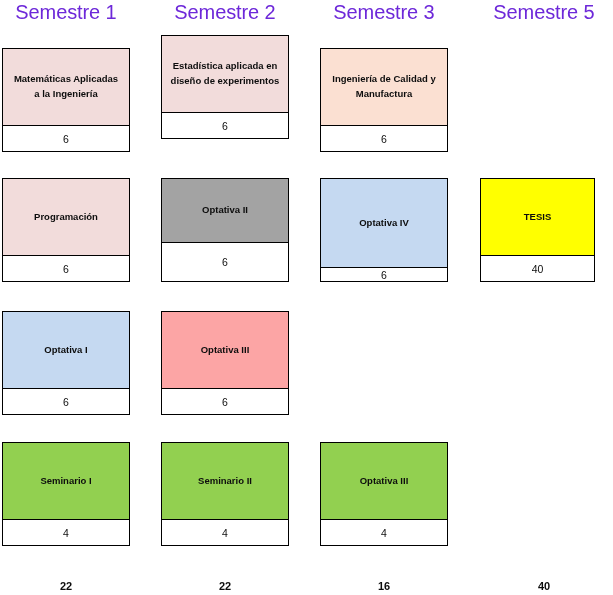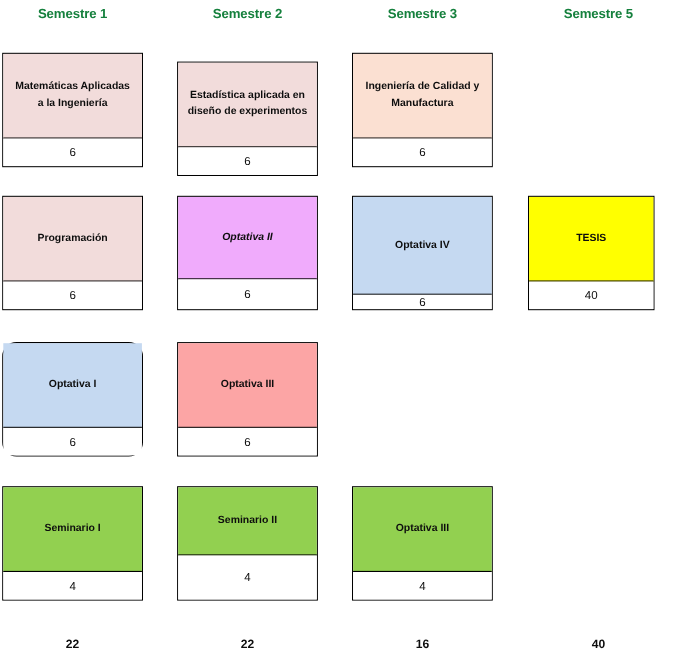--- a/index.html
+++ b/index.html
@@ -23,24 +23,24 @@
     height: 595px;
   }
 
   
   .semester-header {
     position: absolute;
     top: 2px;
     height: 20px;
     line-height: 20px;
     text-align: center;
-    font-size: 12px;
-    font-weight: bold;
+    font-size: 20px;
+    font-weight: normal;
     letter-spacing: -0.1px;
-    color: #15803d;
+    color: #6d28d9;
     white-space: nowrap;
   }
 
   
   .course-card {
     position: absolute;
     box-sizing: border-box;
     border: 1.4px solid #000000;
     background: #ffffff;
     display: flex;
@@ -93,67 +93,67 @@
   <div class="semester-header" style="left: 2px; width: 128px;">Semestre 1</div>
   <div class="semester-header" style="left: 161px; width: 128px;">Semestre 2</div>
   <div class="semester-header" style="left: 320px; width: 128px;">Semestre 3</div>
   <div class="semester-header" style="left: 480px; width: 128px;">Semestre 5</div>
 
   <div class="course-card" style="left: 2px; top: 48px; width: 128px; height: 104px;">
     <div class="course-title" style="height: 77px; background: rgb(242, 220, 219);">Matemáticas Aplicadas a la Ingeniería</div>
     <div class="course-credits">6</div>
   </div>
 
-  <div class="course-card" style="left: 161px; top: 56px; width: 128px; height: 104px;">
+  <div class="course-card" style="left: 161px; top: 35px; width: 128px; height: 104px;">
     <div class="course-title" style="height: 77px; background: rgb(242, 220, 219);">Estadística aplicada en diseño de experimentos</div>
     <div class="course-credits">6</div>
   </div>
 
   <div class="course-card" style="left: 320px; top: 48px; width: 128px; height: 104px;">
     <div class="course-title" style="height: 77px; background: rgb(251, 224, 210);">Ingeniería de Calidad y Manufactura</div>
     <div class="course-credits">6</div>
   </div>
 
   <div class="course-card" style="left: 2px; top: 178px; width: 128px; height: 104px;">
     <div class="course-title" style="height: 77px; background: rgb(242, 220, 219);">Programación</div>
     <div class="course-credits">6</div>
   </div>
 
   <div class="course-card" style="left: 161px; top: 178px; width: 128px; height: 104px;">
-    <div class="course-title" style="height: 75px; background: #f0abfc; font-style: italic;">Optativa II</div>
+    <div class="course-title" style="height: 64px; background: #a3a3a3;">Optativa II</div>
     <div class="course-credits">6</div>
   </div>
 
   <div class="course-card" style="left: 320px; top: 178px; width: 128px; height: 104px;">
     <div class="course-title" style="height: 89px; background: rgb(197, 217, 241);">Optativa IV</div>
     <div class="course-credits">6</div>
   </div>
 
   <div class="course-card" style="left: 480px; top: 178px; width: 115px; height: 104px;">
     <div class="course-title" style="height: 77px; background: rgb(255, 255, 0);">TESIS</div>
     <div class="course-credits">40</div>
   </div>
 
-  <div class="course-card" style="left: 2px; top: 311px; width: 128px; height: 104px; border-radius: 13px;">
+  <div class="course-card" style="left: 2px; top: 311px; width: 128px; height: 104px;">
     <div class="course-title" style="height: 77px; background: rgb(197, 217, 241);">Optativa I</div>
     <div class="course-credits">6</div>
   </div>
 
   <div class="course-card" style="left: 161px; top: 311px; width: 128px; height: 104px;">
     <div class="course-title" style="height: 77px; background: #fca5a5;">Optativa III</div>
     <div class="course-credits">6</div>
   </div>
 
   <div class="course-card" style="left: 2px; top: 442px; width: 128px; height: 104px;">
     <div class="course-title" style="height: 77px; background: rgb(146, 208, 80);">Seminario I</div>
     <div class="course-credits">4</div>
   </div>
 
   <div class="course-card" style="left: 161px; top: 442px; width: 128px; height: 104px;">
-    <div class="course-title" style="height: 62px; background: rgb(146, 208, 80);">Seminario II</div>
+    <div class="course-title" style="height: 77px; background: rgb(146, 208, 80);">Seminario II</div>
     <div class="course-credits">4</div>
   </div>
 
   <div class="course-card" style="left: 320px; top: 442px; width: 128px; height: 104px;">
     <div class="course-title" style="height: 77px; background: rgb(146, 208, 80);">Optativa III</div>
     <div class="course-credits">4</div>
   </div>
 
   <div class="semester-total" style="left: 2px; top: 576px; width: 128px;">22</div>
   <div class="semester-total" style="left: 161px; top: 576px; width: 128px;">22</div>

